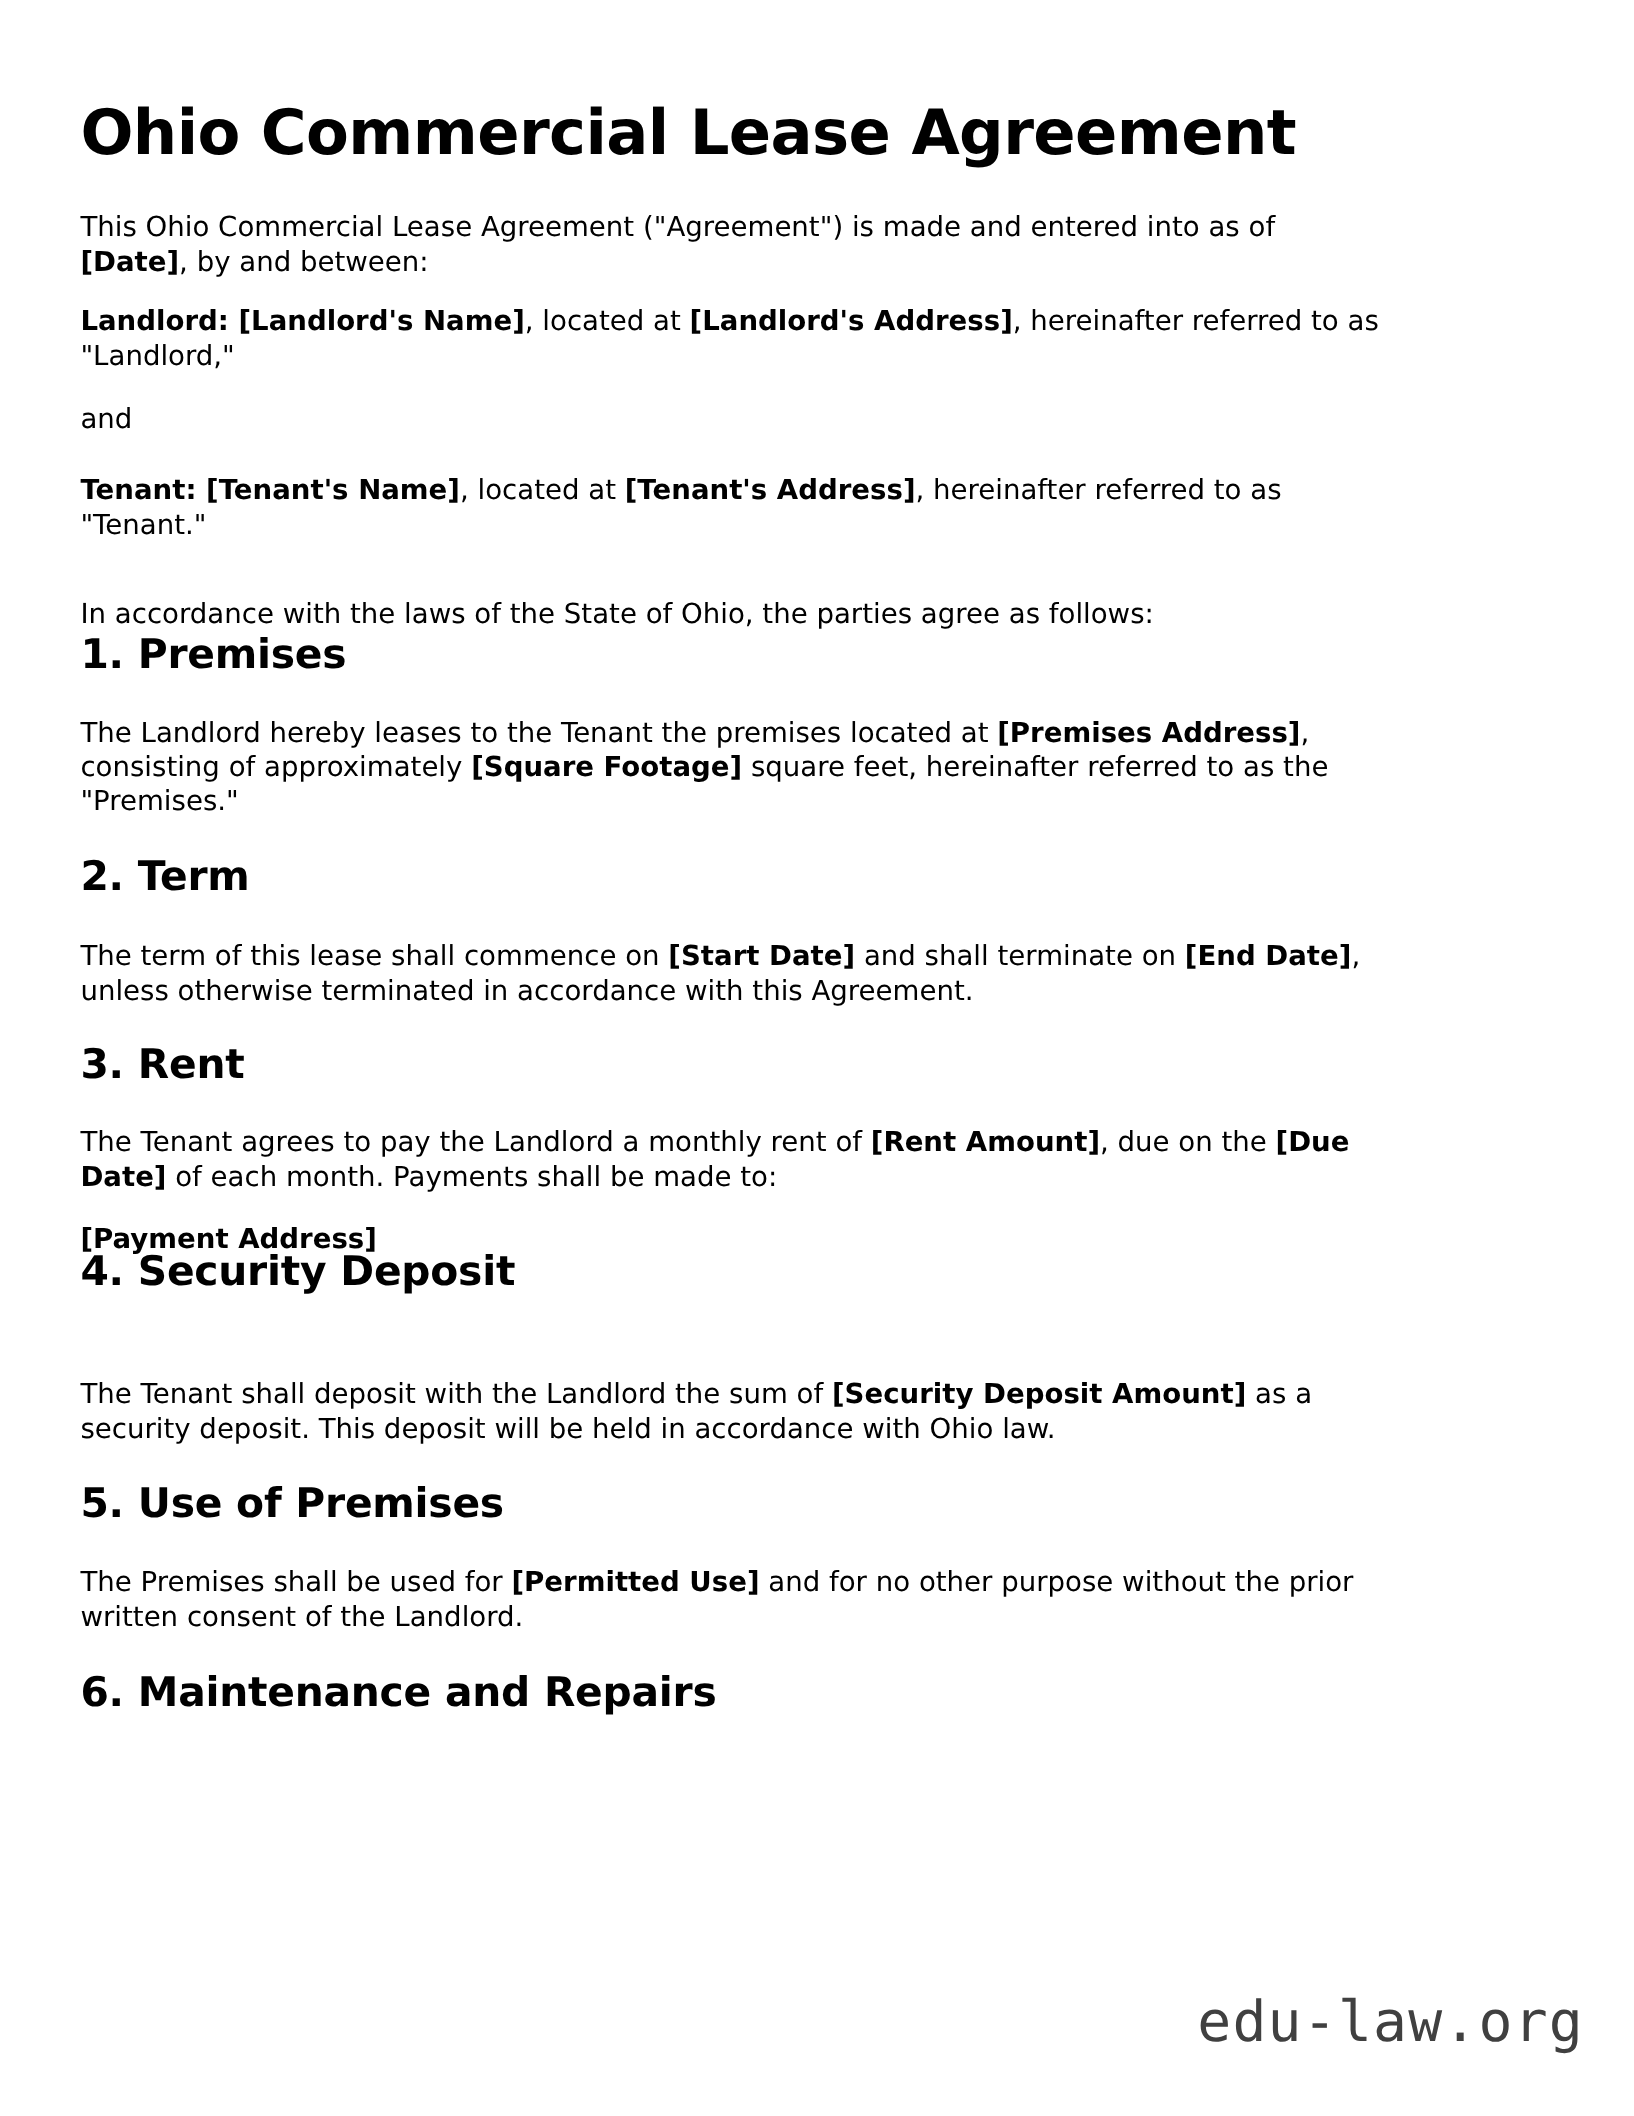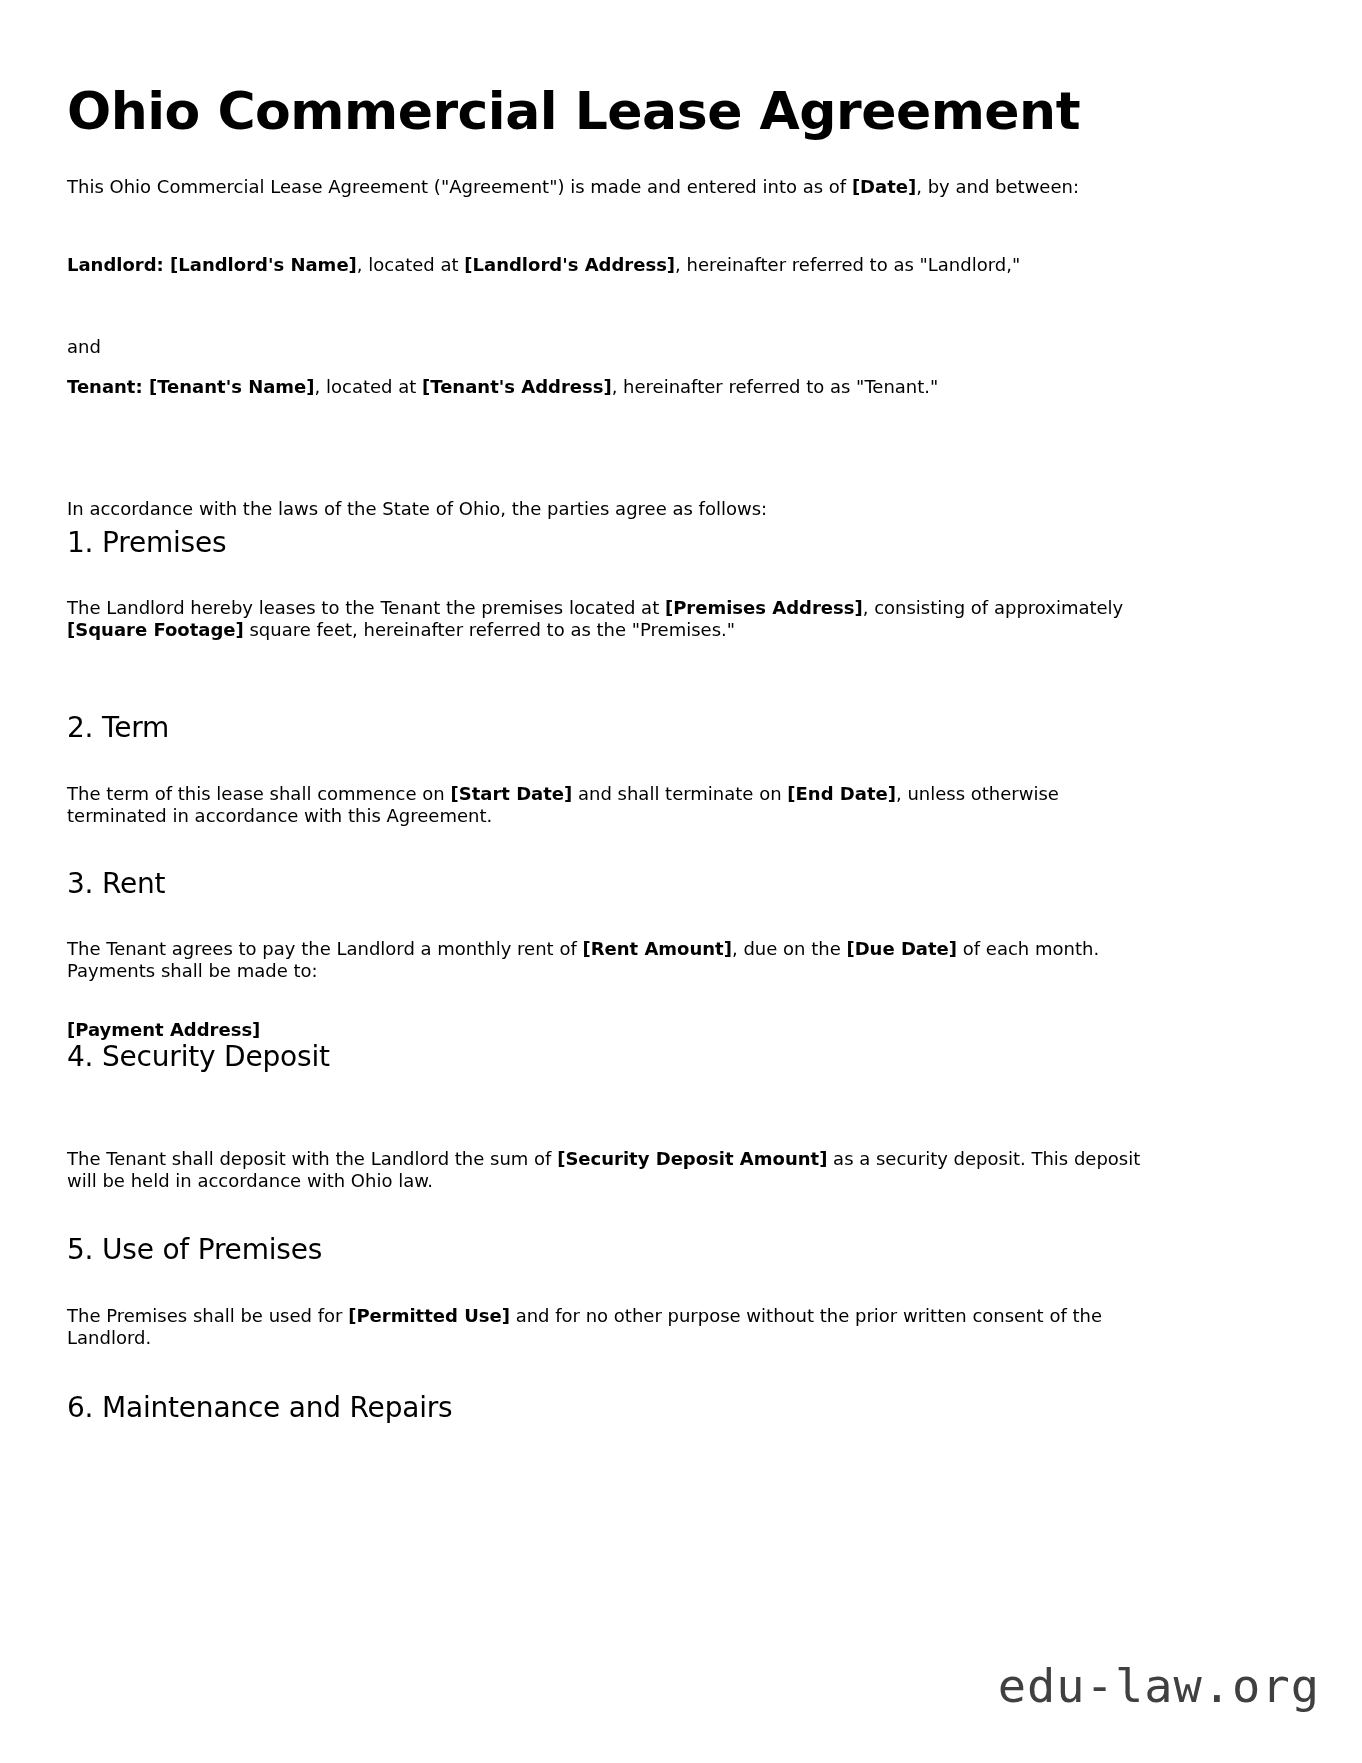--- a/index.html
+++ b/index.html
@@ -43,33 +43,33 @@
     margin: 0;
     padding: 0;
     position: absolute;
     left: 0;
     top: 82px;
     width: 1080px;
     white-space: nowrap;
   }
 
   p.para {
-    font-size: 18px;
+    font-size: 23px;
     line-height: 1.24;
     margin: 0;
     padding: 0;
     position: absolute;
     left: 0;
     width: 1082px;
     text-align: left;
   }
 
   h2.section-title {
-    font-size: 28px;
-    font-weight: normal;
+    font-size: 34px;
+    font-weight: bold;
     line-height: 1.15;
     letter-spacing: -0.2px;
     margin: 0;
     padding: 0;
     position: absolute;
     left: 0;
     width: 1082px;
     white-space: nowrap;
   }
 
@@ -83,21 +83,21 @@
     font-size: 47px;
     letter-spacing: 1px;
     color: #404040;
     white-space: nowrap;
   }
 
   
   #p-intro       { top: 176px; }
   #p-landlord    { top: 254px; }
   #p-and         { top: 336px; }
-  #p-tenant      { top: 376px; }
+  #p-tenant      { top: 395px; }
   #p-accordance  { top: 468px; margin-top: 30px; }
   #h-premises    { top: 527px; }
   #p-premises    { top: 597px; }
   #h-term        { top: 712px; }
   #p-term        { top: 783px; }
   #h-rent        { top: 868px; }
   #p-rent        { top: 938px; }
   #p-payaddr     { top: 1019px; }
   #h-security    { top: 1041px; }
   #p-security    { top: 1148px; }

